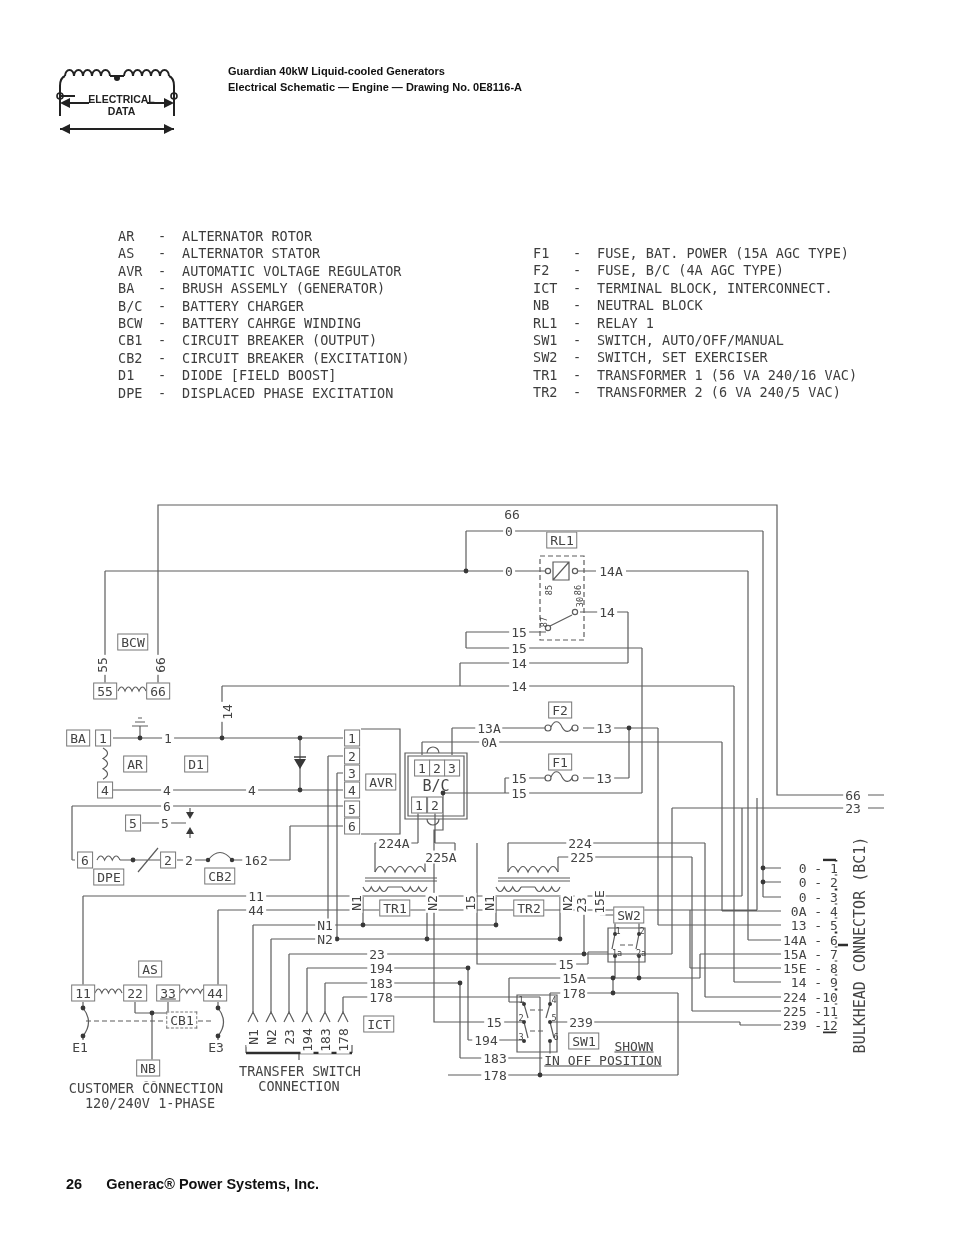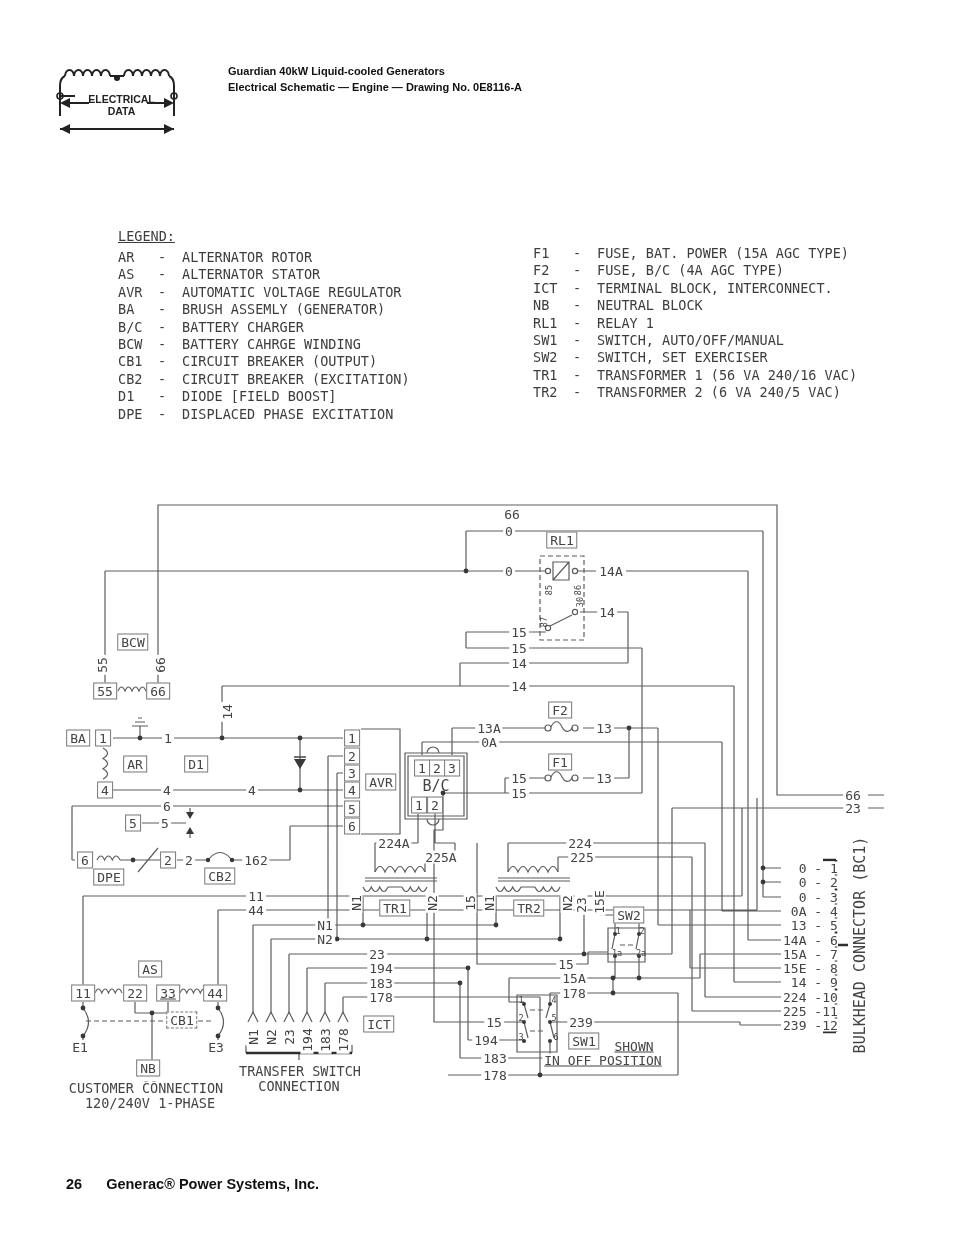--- a/index.html
+++ b/index.html
@@ -64,21 +64,20 @@
     <div class="ltxt" style="top:38px">ELECTRICAL</div>
     <div class="ltxt" style="top:50px">DATA</div>
   </div>
 
   <div id="hdr">
     <div class="sub">Guardian 40kW Liquid-cooled Generators</div>
     <div class="sub" style="margin-top:0">Electrical Schematic — Engine — Drawing No. 0E8116-A</div>
   </div>
 
   <div class="leg" style="left:118px;top:228px;">
-    <div class="ttl">LEGEND:</div>
     <div id="legend-left-rows">
         <div class="row">
           <span class="code">AR</span>
           <span class="dash">-</span>
           <span>ALTERNATOR ROTOR</span>
         </div>
         <div class="row">
           <span class="code">AS</span>
           <span class="dash">-</span>
           <span>ALTERNATOR STATOR</span>

